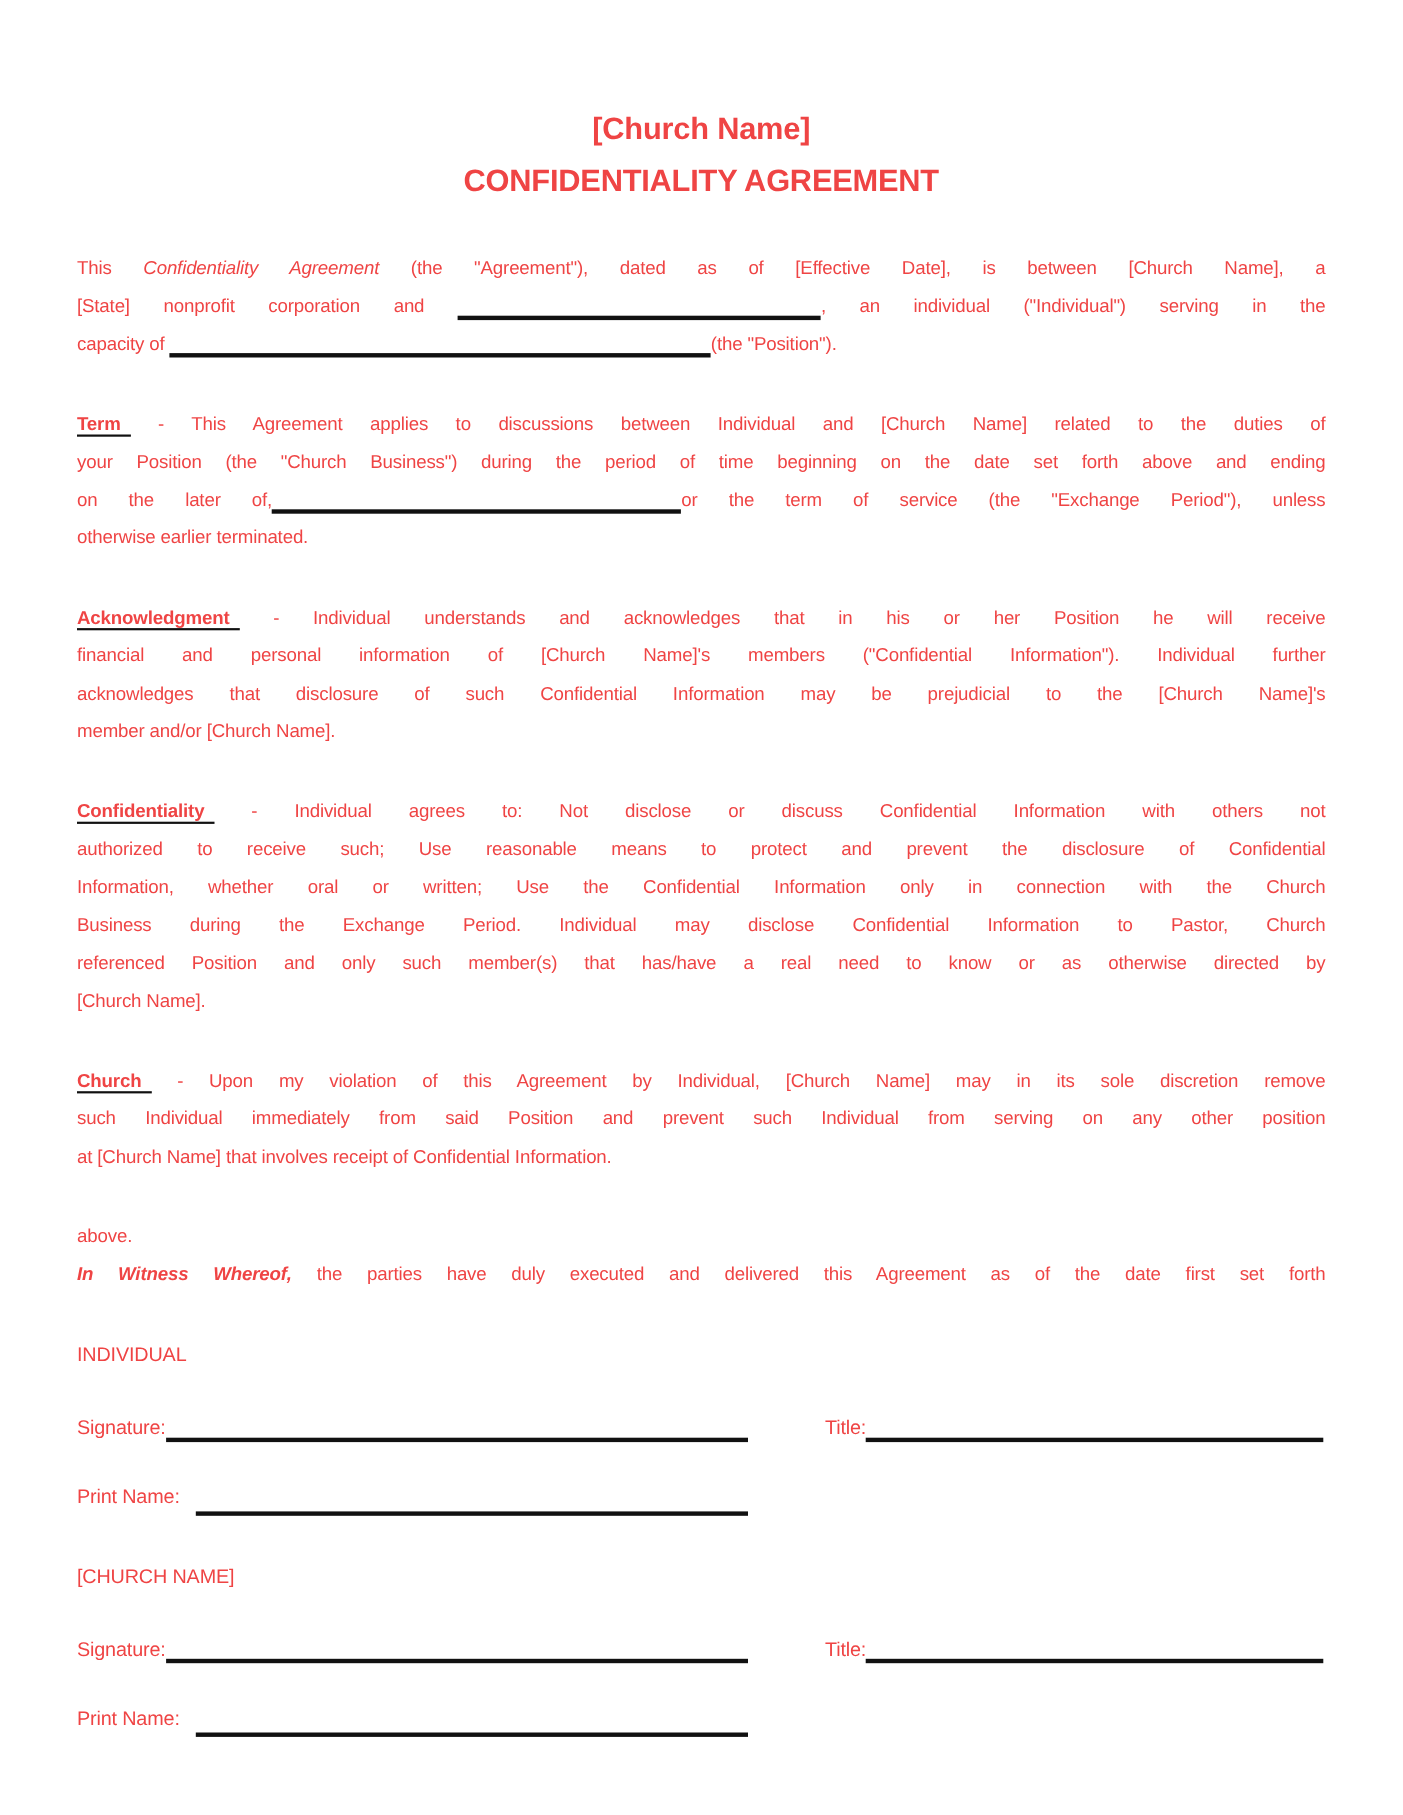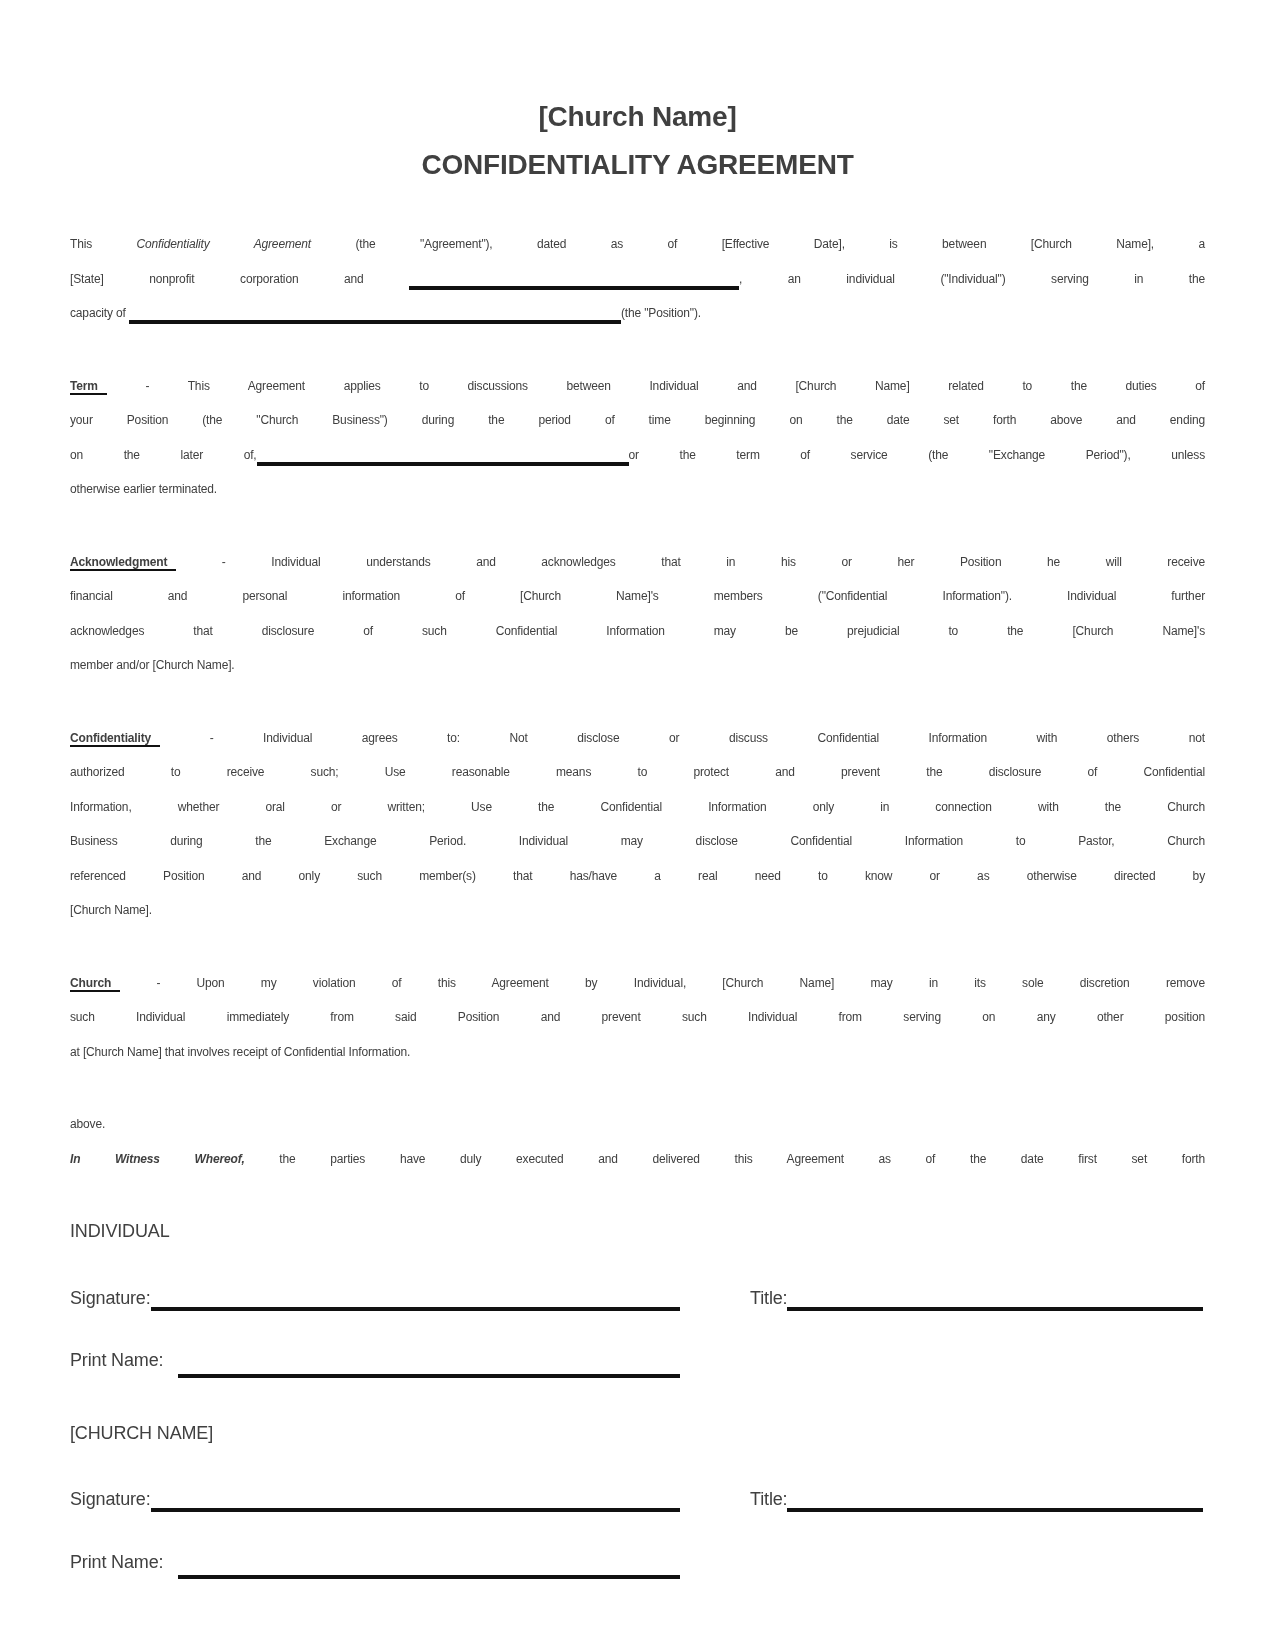--- a/index.html
+++ b/index.html
@@ -9,32 +9,32 @@
   }
   .page {
     position: relative;
     width: 1275px;
     height: 1650px;
     margin: 0 auto;
     background: #ffffff;
     box-sizing: border-box;
     padding: 93px 70px 0 70px;
     font-family: "Liberation Sans", "DejaVu Sans", sans-serif;
-    color: #404040;
+    color: #ef4444;
     overflow: hidden;
   }
   .doc-title {
     text-align: center;
     font-weight: bold;
     font-size: 28px;
     line-height: 48px;
     letter-spacing: -0.2px;
   }
   #doc-body {
-    font-size: 12px;
+    font-size: 17px;
     line-height: 34.5px;
     letter-spacing: -0.15px;
   }
   .para { margin-top: 38px; }
   .line {
     text-align: justify;
     text-align-last: justify;
     -moz-text-align-last: justify;
     white-space: normal;
   }

